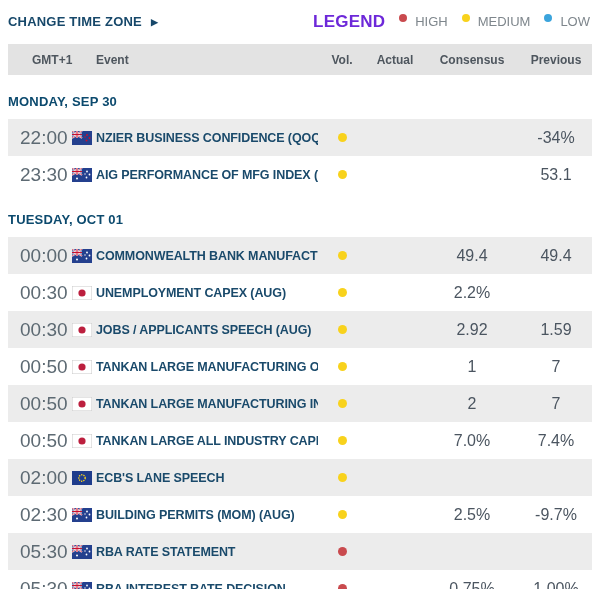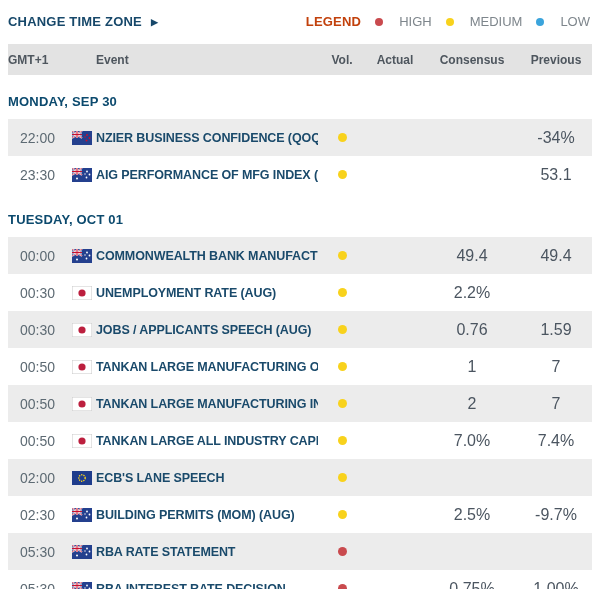--- a/index.html
+++ b/index.html
@@ -8,41 +8,41 @@
 
   .page { width:600px; height:589px; }
 
   
   .topbar { display:flex; justify-content:space-between; align-items:center;
     padding:9px 10px 0 8px; height:34px; }
   .change-tz { display:flex; align-items:center; cursor:pointer;
     color:#17486a; font-size:13px; font-weight:bold; letter-spacing:.2px; }
   .change-tz .arrow { font-size:9px; margin-left:9px; color:#17486a; }
   .legend { display:flex; align-items:center; gap:14px; }
-  .legend-title { font-size:13px; font-weight:bold; color:#c2410c; letter-spacing:.2px; }
-  .legend-item { display:flex; align-items:center; gap:16px; }
+  .legend-title { font-size:17px; font-weight:bold; color:#6d28d9; letter-spacing:.2px; }
+  .legend-item { display:flex; align-items:flex-start; gap:8px; }
   .legend-item .dot { width:8px; height:8px; border-radius:50%; display:inline-block; }
   .legend-item .lbl { font-size:13px; color:#7e868c; }
 
   
   .grid { display:grid;
     grid-template-columns:56px 32px 1fr 48px 58px 96px 72px;
     align-items:center; }
 
   .thead { background:#e3e3e3; height:31px; margin:10px 8px 0 8px;
     font-size:12px; font-weight:bold; color:#4e565e; }
-  .thead .c-time { padding-left:0; }
+  .thead .c-time { padding-left:24px; }
   .thead .c-center { text-align:center; }
 
   .section-date { font-size:13px; font-weight:bold; color:#0c4a6e;
     margin:19px 8px 10px 8px; letter-spacing:.2px; }
 
   .row { height:37px; margin:0 8px; cursor:pointer; }
   .row.striped { background:#ececec; }
-  .cell.time { padding-left:12px; font-size:14px; color:#5d6a73; }
+  .cell.time { padding-left:12px; font-size:19px; color:#5d6a73; }
   .cell.flag { display:flex; align-items:center; padding-left:8px; }
   .cell.flag svg { display:block; }
   .cell.event { font-size:12.5px; font-weight:bold; color:#1a4a6b;
     letter-spacing:-0.1px; white-space:nowrap; overflow:hidden; }
   .cell.vol { display:flex; justify-content:center; }
   .cell.vol .dot { width:9px; height:9px; border-radius:50%; display:inline-block; }
   .cell.val { font-size:16px; color:#4b5560; text-align:center; }
 </style>
 </head>
 <body>
@@ -170,42 +170,42 @@
   </div>
 
   <div class="row grid">
     <div class="cell time">00:30</div>
     <div class="cell flag">
               <svg width="20" height="14" viewBox="0 0 20 14">
                 <rect width="20" height="14" fill="#fff" stroke="#c9c9c9"></rect>
                 <circle cx="10" cy="7" r="3.6" fill="#bc1f3e"></circle>
               </svg>
             </div>
-    <div class="cell event">UNEMPLOYMENT RATE (AUG)</div>
+    <div class="cell event">UNEMPLOYMENT CAPEX (AUG)</div>
     <div class="cell vol">
       <span class="dot" style="background: rgb(248, 210, 28);"></span>
     </div>
     <div class="cell val"></div>
     <div class="cell val">2.2%</div>
   </div>
 
   <div class="row grid striped">
     <div class="cell time">00:30</div>
     <div class="cell flag">
               <svg width="20" height="14" viewBox="0 0 20 14">
                 <rect width="20" height="14" fill="#fff" stroke="#c9c9c9"></rect>
                 <circle cx="10" cy="7" r="3.6" fill="#bc1f3e"></circle>
               </svg>
             </div>
     <div class="cell event">JOBS / APPLICANTS SPEECH (AUG)</div>
     <div class="cell vol">
       <span class="dot" style="background: rgb(248, 210, 28);"></span>
     </div>
     <div class="cell val"></div>
-    <div class="cell val">0.76</div>
+    <div class="cell val">2.92</div>
     <div class="cell val">1.59</div>
   </div>
 
   <div class="row grid">
     <div class="cell time">00:50</div>
     <div class="cell flag">
               <svg width="20" height="14" viewBox="0 0 20 14">
                 <rect width="20" height="14" fill="#fff" stroke="#c9c9c9"></rect>
                 <circle cx="10" cy="7" r="3.6" fill="#bc1f3e"></circle>
               </svg>

